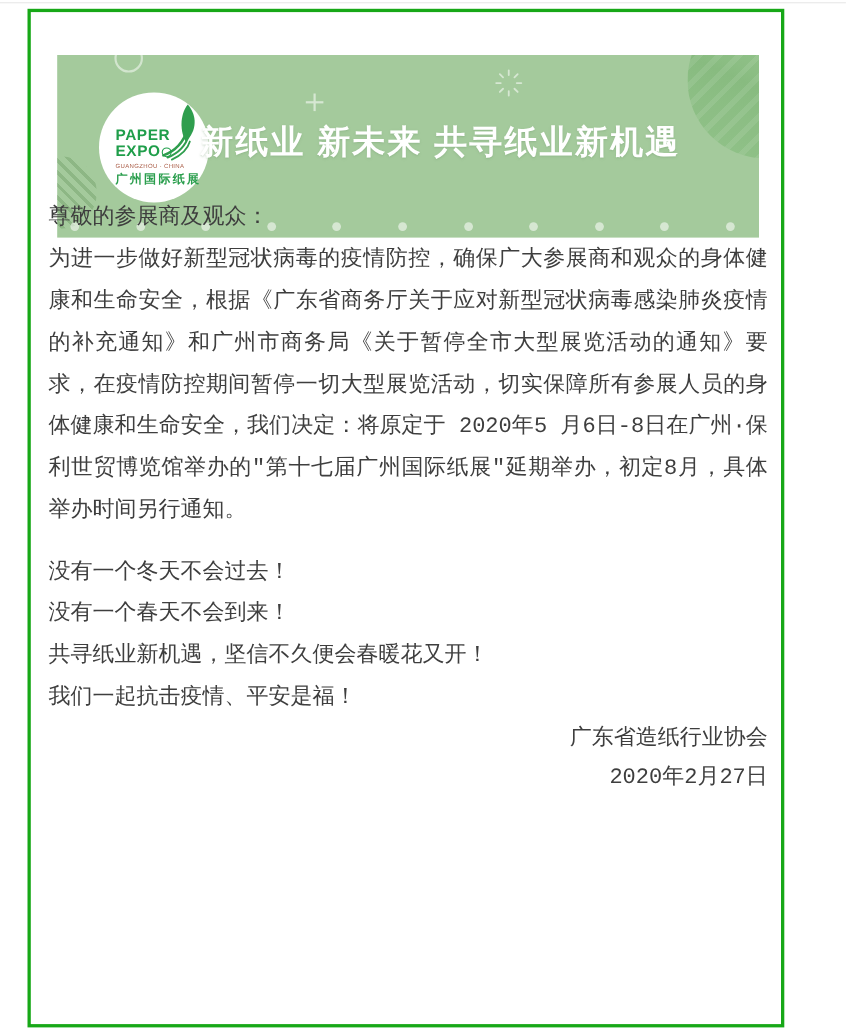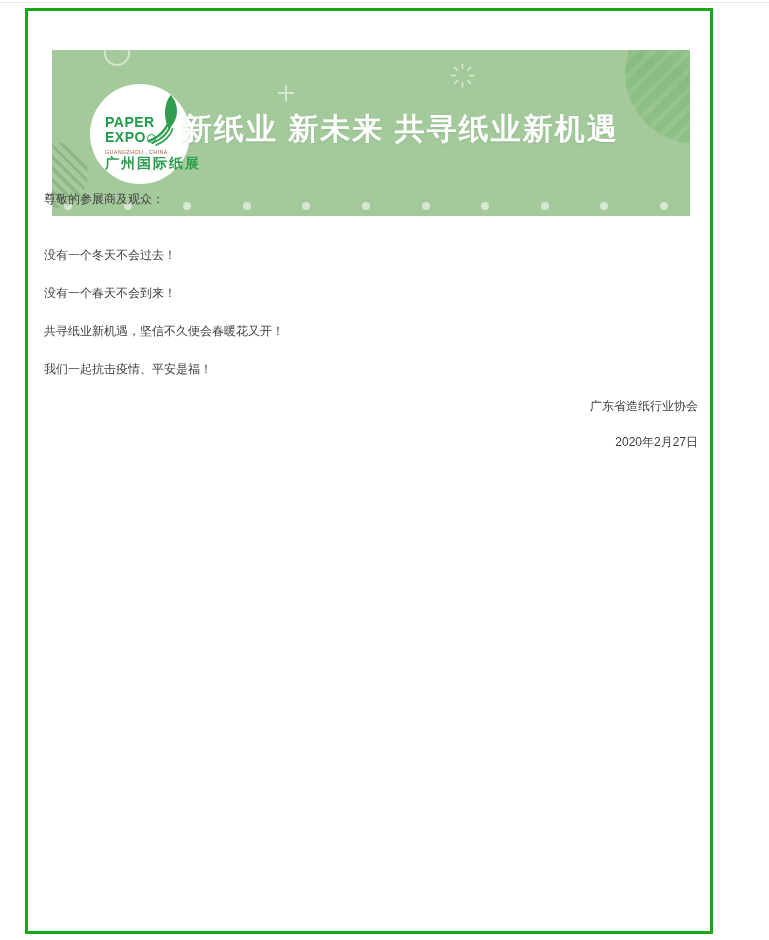--- a/index.html
+++ b/index.html
@@ -42,21 +42,21 @@
   .reg {
     display:inline-block; width:7px; height:7px; border:1px solid #1f9e4a;
     border-radius:50%; margin-left:1px; vertical-align:middle;
   }
   .logo-tagline {
     font-size:7px; color:#a85a44; letter-spacing:0.4px; line-height:8px;
     margin-top:3px; transform:scale(0.78); transform-origin:left center;
     white-space:nowrap;
   }
   .logo-sub {
-    font-size:14px; font-weight:bold; color:#2a9e4d; letter-spacing:2px;
+    font-size:11px; font-weight:bold; color:#2a9e4d; letter-spacing:2px;
     line-height:10px; margin-top:2px; white-space:nowrap;
   }
   
   .deco-ring {
     position:absolute; left:52px; top:-10px; width:22px; height:22px;
     border:2px solid rgba(255,255,255,0.5); border-radius:50%;
   }
   .deco-plus {
     position:absolute; left:226px; top:35px; width:16px; height:16px;
     opacity:0.55;
@@ -81,21 +81,21 @@
     position:absolute; left:12px; right:22px; top:152px;
     display:flex; justify-content:space-between;
   }
   .dot {
     width:8px; height:8px; border-radius:50%;
     background:rgba(255,255,255,0.55);
   }
   
   .letter {
     position:absolute; left:16px; top:169px; width:654px;
-    color:#3e3e3e; font-size:12px; line-height:38px; text-align:justify;
+    color:#3e3e3e; font-size:20px; line-height:38px; text-align:justify;font-family:Liberation Mono, monospace;
   }
   .letter p { margin:0; }
   .greeting  { margin-top:26px; }
   .para-1    { margin-top:20px; }
   .para-2    { margin-top:26px; }
   .slogans   { margin-top:18px; }
   .signature { margin-top:14px; text-align:right; line-height:36px; }
   .sign-date { text-align:right; line-height:36px; }
 </style>
 </head>
@@ -156,20 +156,21 @@
         <span class="dot"></span>
         <span class="dot"></span>
         <span class="dot"></span>
         <span class="dot"></span>
         <span class="dot"></span>
       </div>
     </div>
 
     <div class="letter">
       <p class="greeting">尊敬的参展商及观众：</p>
+      <p class="para-1">为进一步做好新型冠状病毒的疫情防控，确保广大参展商和观众的身体健康和生命安全，根据《广东省商务厅关于应对新型冠状病毒感染肺炎疫情的补充通知》和广州市商务局《关于暂停全市大型展览活动的通知》要求，在疫情防控期间暂停一切大型展览活动，切实保障所有参展人员的身体健康和生命安全，我们决定：将原定于 2020年5 月6日-8日在广州·保利世贸博览馆举办的"第十七届广州国际纸展"延期举办，初定8月，具体举办时间另行通知。</p>
       <div class="slogans">
         <p class="slogan">没有一个冬天不会过去！</p>
         <p class="slogan">没有一个春天不会到来！</p>
         <p class="slogan">共寻纸业新机遇，坚信不久便会春暖花又开！</p>
         <p class="slogan">我们一起抗击疫情、平安是福！</p>
       </div>
       <p class="signature">广东省造纸行业协会</p>
       <p class="sign-date">2020年2月27日</p>
     </div>
 

